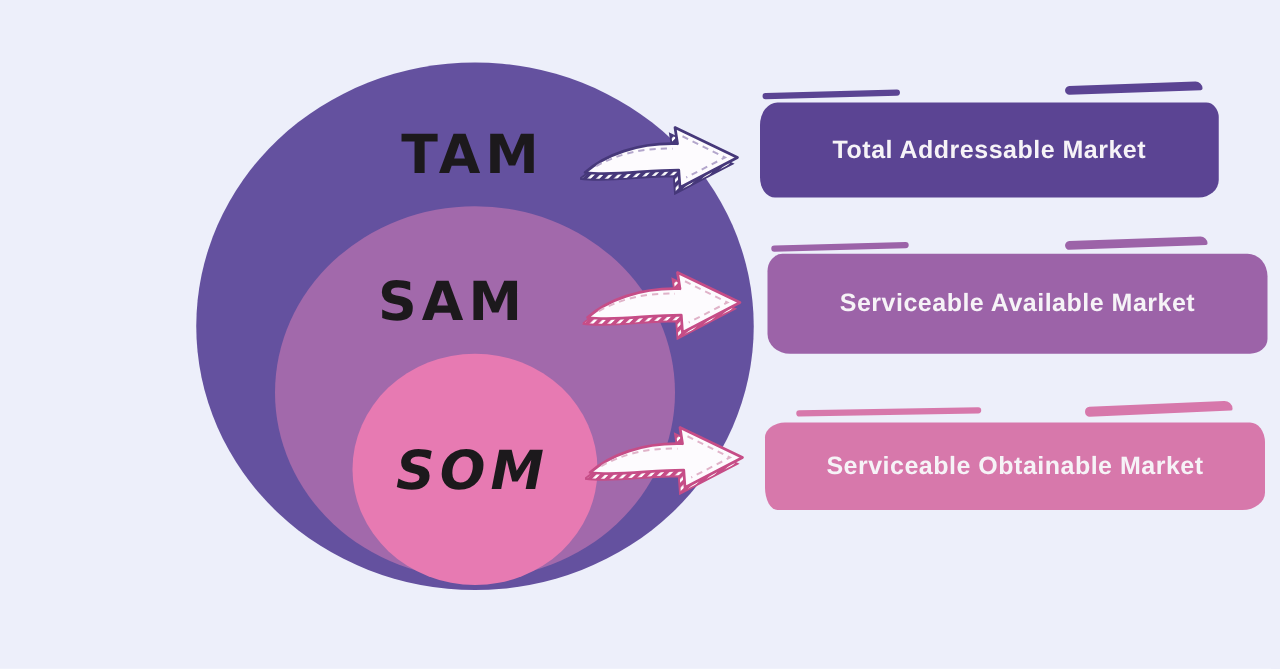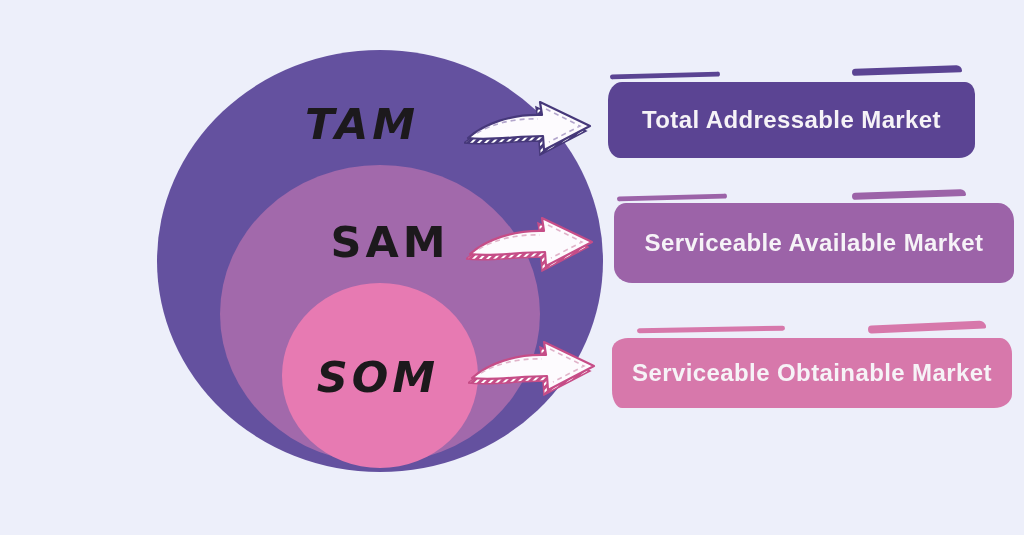--- a/index.html
+++ b/index.html
@@ -14,32 +14,32 @@
   .ring{position:absolute;border-radius:50%;}
   .ring-tam{left:157px;top:50px;width:446px;height:422px;background:#64519f;}
   .ring-sam{left:220px;top:165px;width:320px;height:298px;background:#a269ab;}
   .ring-som{left:282px;top:283px;width:196px;height:185px;background:#e77ab2;}
   
   .ring-label{
     position:absolute;width:220px;text-align:center;
     font-weight:bold;font-size:43px;letter-spacing:4px;
     color:#1c191c;line-height:1;
   }
-  .label-tam{left:252px;top:103px;font-style:italic;}
-  .label-sam{left:280px;top:221px;}
+  .label-tam{left:268px;top:103px;}
+  .label-sam{left:252px;top:221px;}
   .label-som{left:268px;top:356px;font-style:italic;}
   
   .arrow{position:absolute;width:132px;height:62px;}
   .arrow-1{left:464px;top:94px;}
   .arrow-2{left:466px;top:210px;}
   .arrow-3{left:468px;top:334px;}
   
   .banner{
     position:absolute;display:flex;align-items:center;justify-content:center;
-    color:#f6f3f7;font-weight:bold;font-size:24px;letter-spacing:.4px;
+    color:#f6f3f7;font-weight:bold;font-size:20px;letter-spacing:.4px;
     white-space:nowrap;
     font-family:"Liberation Sans","DejaVu Sans",sans-serif;
   }
   .banner-1{left:608px;top:82px;width:367px;height:76px;background:#5b4493;
     border-radius:14px 10px 16px 12px / 18px 12px 14px 16px;}
   .banner-2{left:614px;top:203px;width:400px;height:80px;background:#9c63a8;
     border-radius:12px 16px 14px 18px / 14px 18px 12px 16px;}
   .banner-3{left:612px;top:338px;width:400px;height:70px;background:#d778ab;
     border-radius:16px 12px 18px 10px / 12px 16px 14px 18px;}
   

